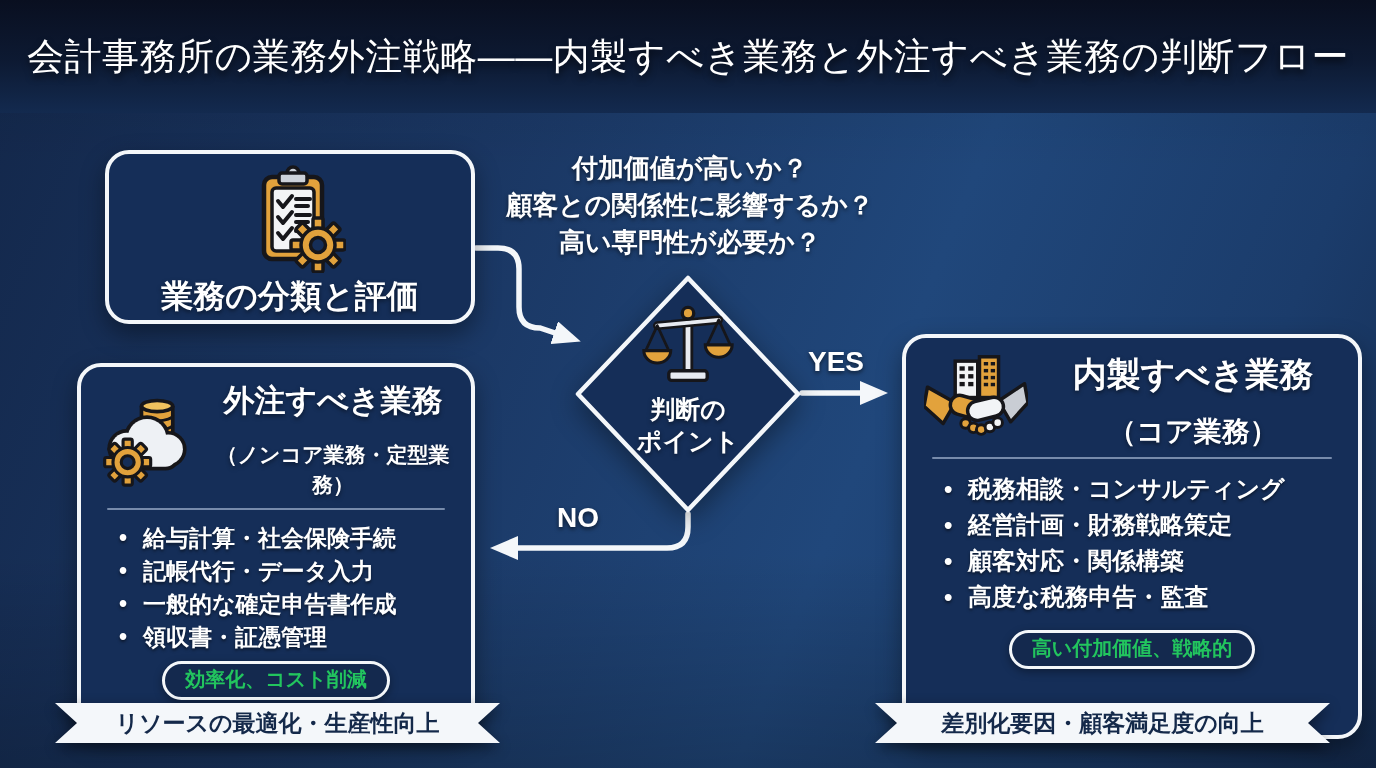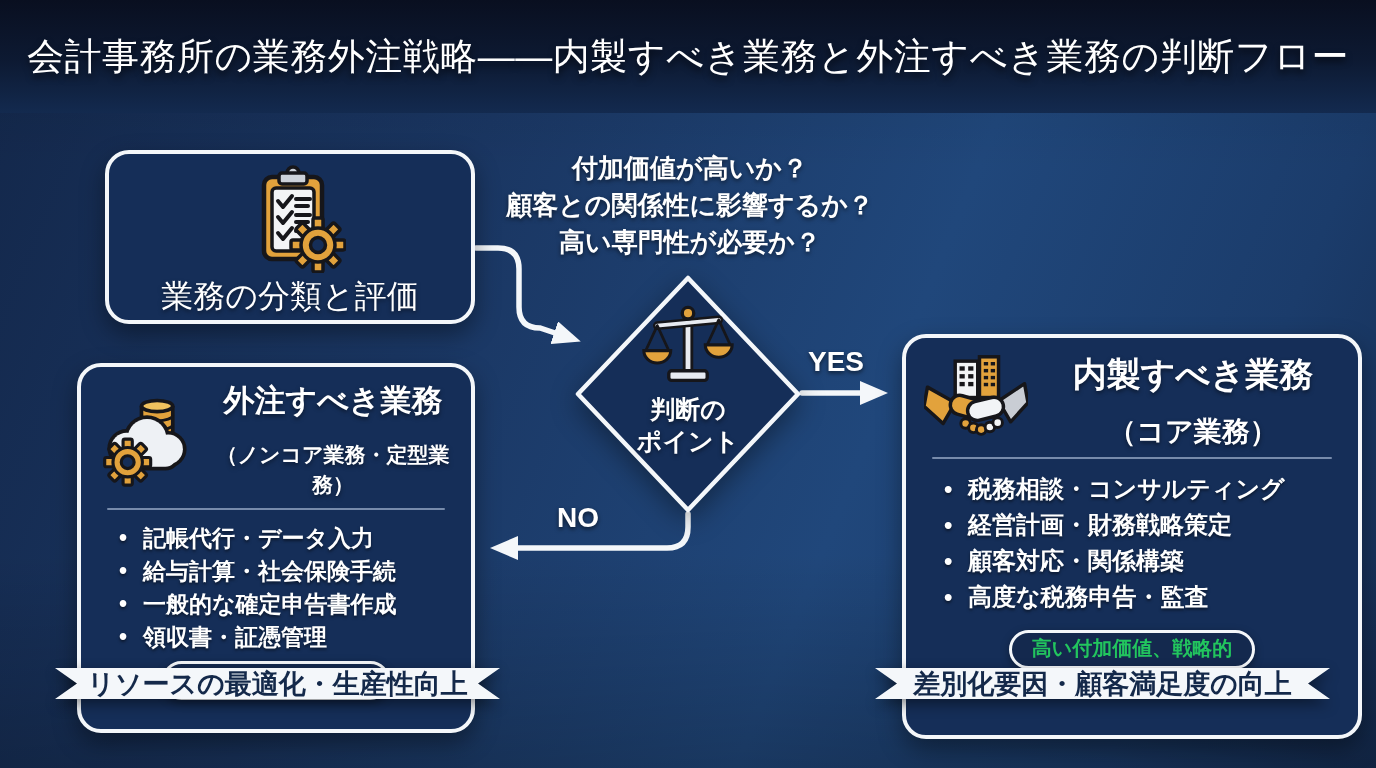--- a/index.html
+++ b/index.html
@@ -20,21 +20,21 @@
     text-shadow:0 4px 7px rgba(0,0,0,.65);
   }
   svg.flow-lines{position:absolute;left:0;top:0;pointer-events:none;}
   .node{
     position:absolute;box-sizing:border-box;background:#152e58;
     border:4px solid #f4f7fa;border-radius:24px;
     box-shadow:0 10px 24px rgba(0,0,0,.38);
   }
   #start-node{left:105px;top:150px;width:370px;height:174px;
     display:flex;flex-direction:column;align-items:center;justify-content:center;padding-top:6px;}
-  .start-label{color:#fff;font-size:32px;font-weight:normal;margin-top:2px;text-shadow:0 2px 4px rgba(0,0,0,.5);}
+  .start-label{color:#fff;font-size:32px;font-weight:bold;margin-top:2px;text-shadow:0 2px 4px rgba(0,0,0,.5);}
   .questions{
     position:absolute;left:465px;top:150px;width:450px;text-align:center;
     color:#fff;font-weight:bold;font-size:26px;line-height:37px;text-shadow:0 2px 4px rgba(0,0,0,.55);
   }
   .decision-content{position:absolute;left:600px;top:293px;width:176px;text-align:center;}
   .decision-label{color:#fff;font-weight:bold;font-size:25px;line-height:32px;margin-top:4px;text-shadow:0 2px 4px rgba(0,0,0,.5);}
   .branch-label{position:absolute;color:#fff;font-weight:bold;font-size:28px;text-shadow:0 2px 4px rgba(0,0,0,.6);}
   #yes-label{left:808px;top:346px;width:70px;text-align:left;}
   #no-label{left:538px;top:502px;width:80px;text-align:center;}
   .node-header{display:flex;align-items:center;gap:14px;padding:14px 14px 4px 18px;}
@@ -50,23 +50,24 @@
   #inhouse-node ul.items li{font-size:24px;line-height:36px;}
   .badge{
     display:block;width:max-content;margin:7px auto 0;
     background:#14294e;border:3px solid #f4f7fa;border-radius:999px;
     color:#22c55e;font-weight:bold;font-size:20px;padding:2px 20px 4px;
     box-shadow:0 3px 8px rgba(0,0,0,.35);
   }
   #inhouse-node .badge{margin-top:15px;}
   .ribbon-wrap{position:absolute;filter:drop-shadow(0 5px 7px rgba(0,0,0,.45));}
   .ribbon{
-    height:31px;background:#f4f7fa;color:#14294a;font-weight:bold;font-size:27px;
+    height:40px;background:#f4f7fa;color:#14294a;font-weight:bold;font-size:23px;
     display:flex;align-items:center;justify-content:center;
     clip-path:polygon(0 0,100% 0,calc(100% - 22px) 50%,100% 100%,0 100%,22px 50%);
+    margin-top:35px;
   }
   #outsource-ribbon-wrap{left:55px;top:668px;width:445px;}
   #inhouse-ribbon-wrap{left:875px;top:668px;width:455px;}
   .ribbon{width:100%;}
   .ico{display:block;}
 </style>
 </head>
 <body>
 
 <div class="stage">
@@ -184,22 +185,22 @@
           <circle r="7" fill="#152e58" stroke="#16161a" stroke-width="3.4"></circle>
         </g>
       </svg>
       <div class="head-text">
         <div class="head-title">外注すべき業務</div>
         <div class="head-sub">（ノンコア業務・定型業務）</div>
       </div>
     </div>
     <div class="divider"></div>
     <ul class="items">
+      <li>給与計算・社会保険手続</li>
       <li>記帳代行・データ入力</li>
-      <li>給与計算・社会保険手続</li>
       <li>一般的な確定申告書作成</li>
       <li>領収書・証憑管理</li>
     </ul>
     <div class="badge">効率化、コスト削減</div>
   </div>
 
   <div class="node" id="inhouse-node" style="left:902px;top:334px;width:460px;height:405px;">
     <div class="node-header">
       <svg class="ico" width="104" height="96" viewBox="0 0 120 108">
         <rect x="36" y="8" width="26" height="42" fill="#f2f4f6" stroke="#16161a" stroke-width="4"></rect>

